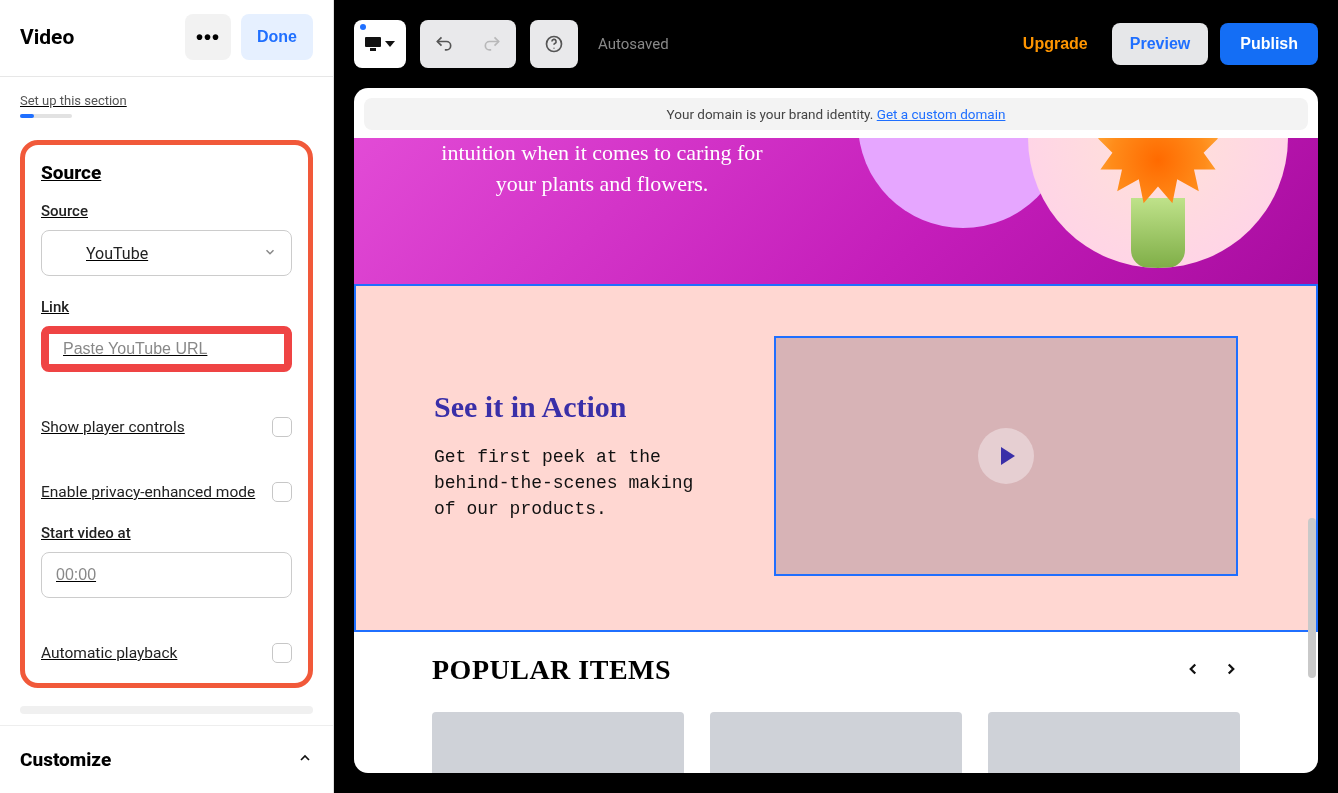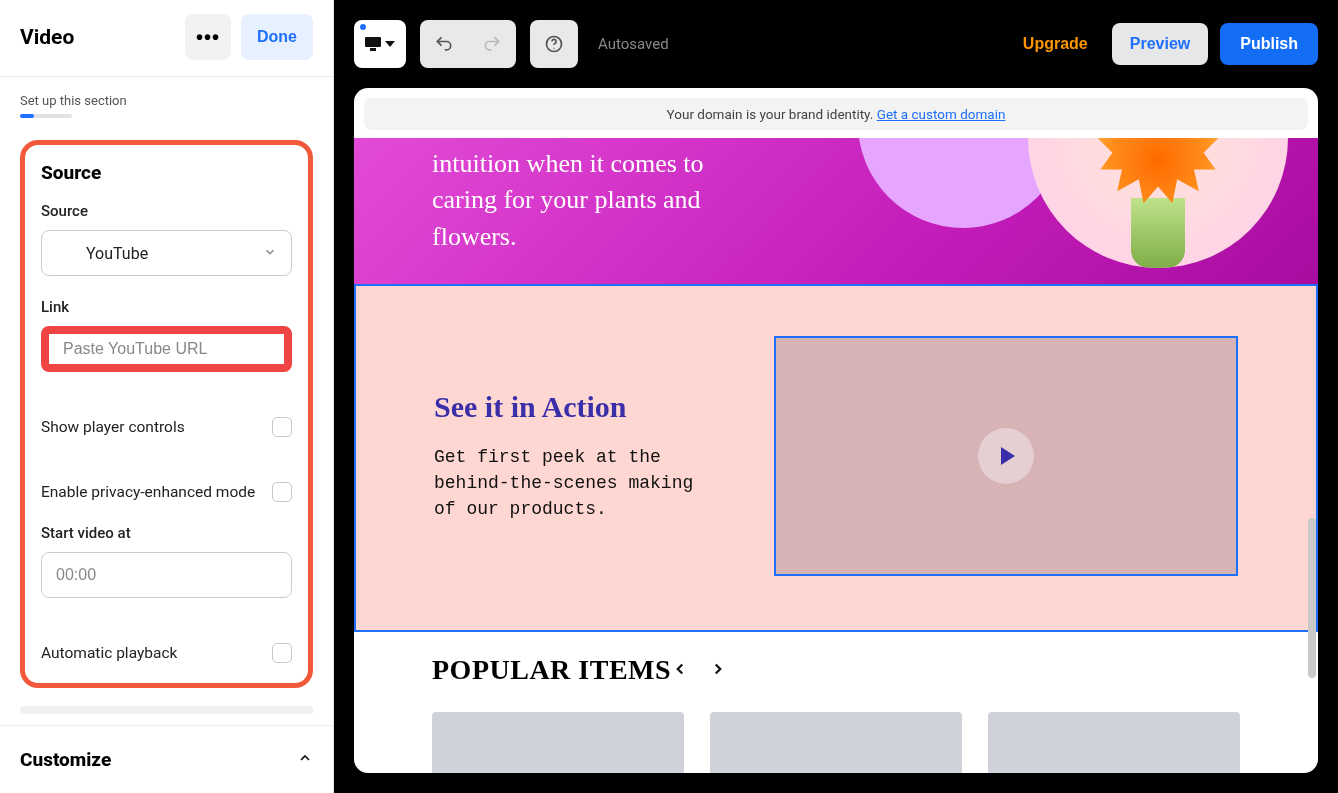--- a/index.html
+++ b/index.html
@@ -52,20 +52,21 @@
   .done-btn {
     background: #e6f0ff;
     color: #1f6fff;
   }
 
   .sidebar-scroll {
     flex: 1;
     overflow-y: auto;
     padding: 16px 20px 8px 20px;
     position: relative;
+    text-decoration: underline;
   }
   .sidebar-scroll::-webkit-scrollbar { width: 6px; }
   .sidebar-scroll::-webkit-scrollbar-thumb { background: #ccc; border-radius: 3px; }
 
   .setup-label {
     font-size: 13px;
     color: #555;
     margin-bottom: 6px;
   }
   .progress {
@@ -201,25 +202,26 @@
 
   .hero {
     height: 146px;
     background: linear-gradient(135deg, #e24bd6 0%, #c41dba 60%, #a80c9f 100%);
     color:#fff;
     padding: 0 40px 0 78px;
     position:relative;
     overflow:hidden;
   }
   .hero-text {
-    font-size: 26px;
+    font-size: 22px;
     line-height:1.4;
     max-width: 340px;
     font-family: Georgia, 'Times New Roman', serif;
-    padding-top:8px;
+    padding-top:0;
+    text-align:center;
   }
   .hero-circle1 {
     position:absolute; right:250px; top:-120px; width:210px; height:210px; border-radius:50%;
     background:#e6a6ff;
   }
   .hero-circle2 {
     position:absolute; right:30px; top:-130px; width:260px; height:260px; border-radius:50%;
     background: radial-gradient(circle, #ffe2d7 0%, #ffd5e6 70%, #d97bce 100%);
     display:flex; align-items:flex-end; justify-content:center;
     overflow:hidden;
@@ -274,21 +276,21 @@
   }
   .play-tri {
     width:0;height:0;border-left:14px solid #3a2fa8;border-top:9px solid transparent;border-bottom:9px solid transparent;
     margin-left:3px;
   }
 
   .popular {
     padding: 22px 78px 0 78px;
   }
   .popular-head {
-    display:flex; align-items:center;
+    display:flex; justify-content:space-between; align-items:center;
     margin-bottom: 26px;
   }
   .popular-title {
     font-family: Georgia, 'Times New Roman', serif;
     font-size: 28px;
     font-weight:900;
     letter-spacing: 0.5px;
   }
   .arrows { display:flex; gap:20px; font-size:24px; }
   .arrows span { cursor:pointer; color:#111;}

